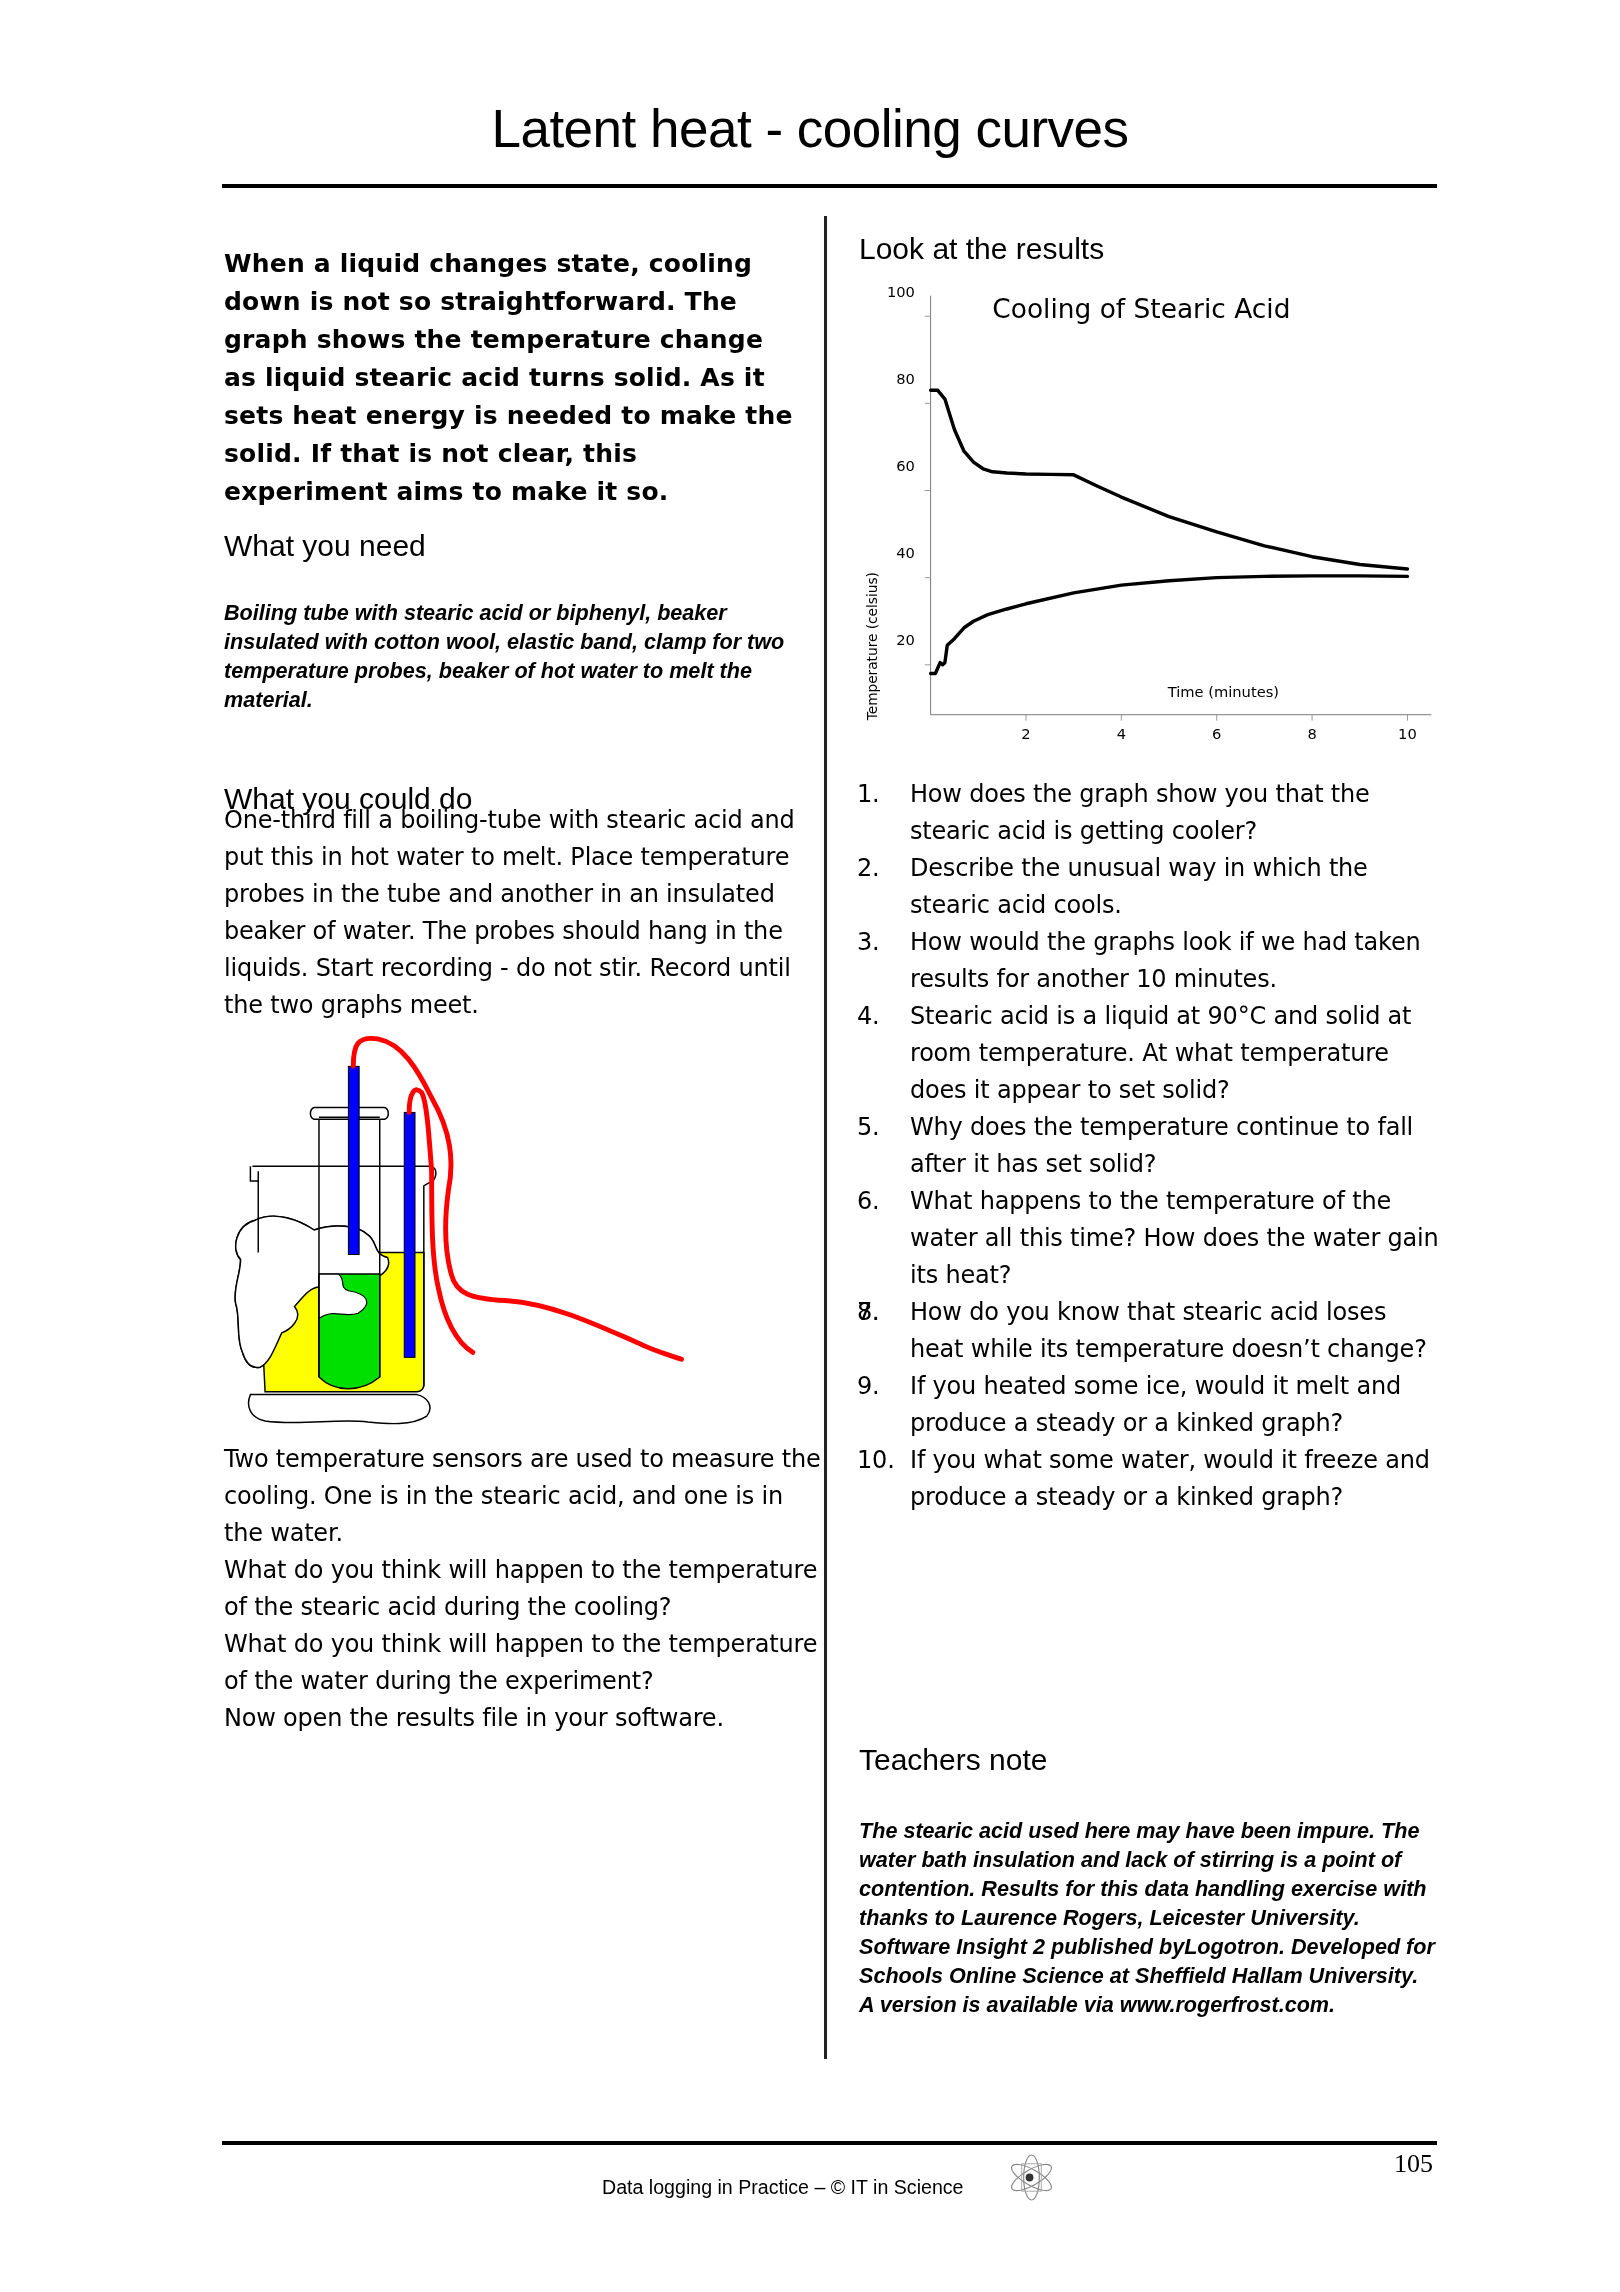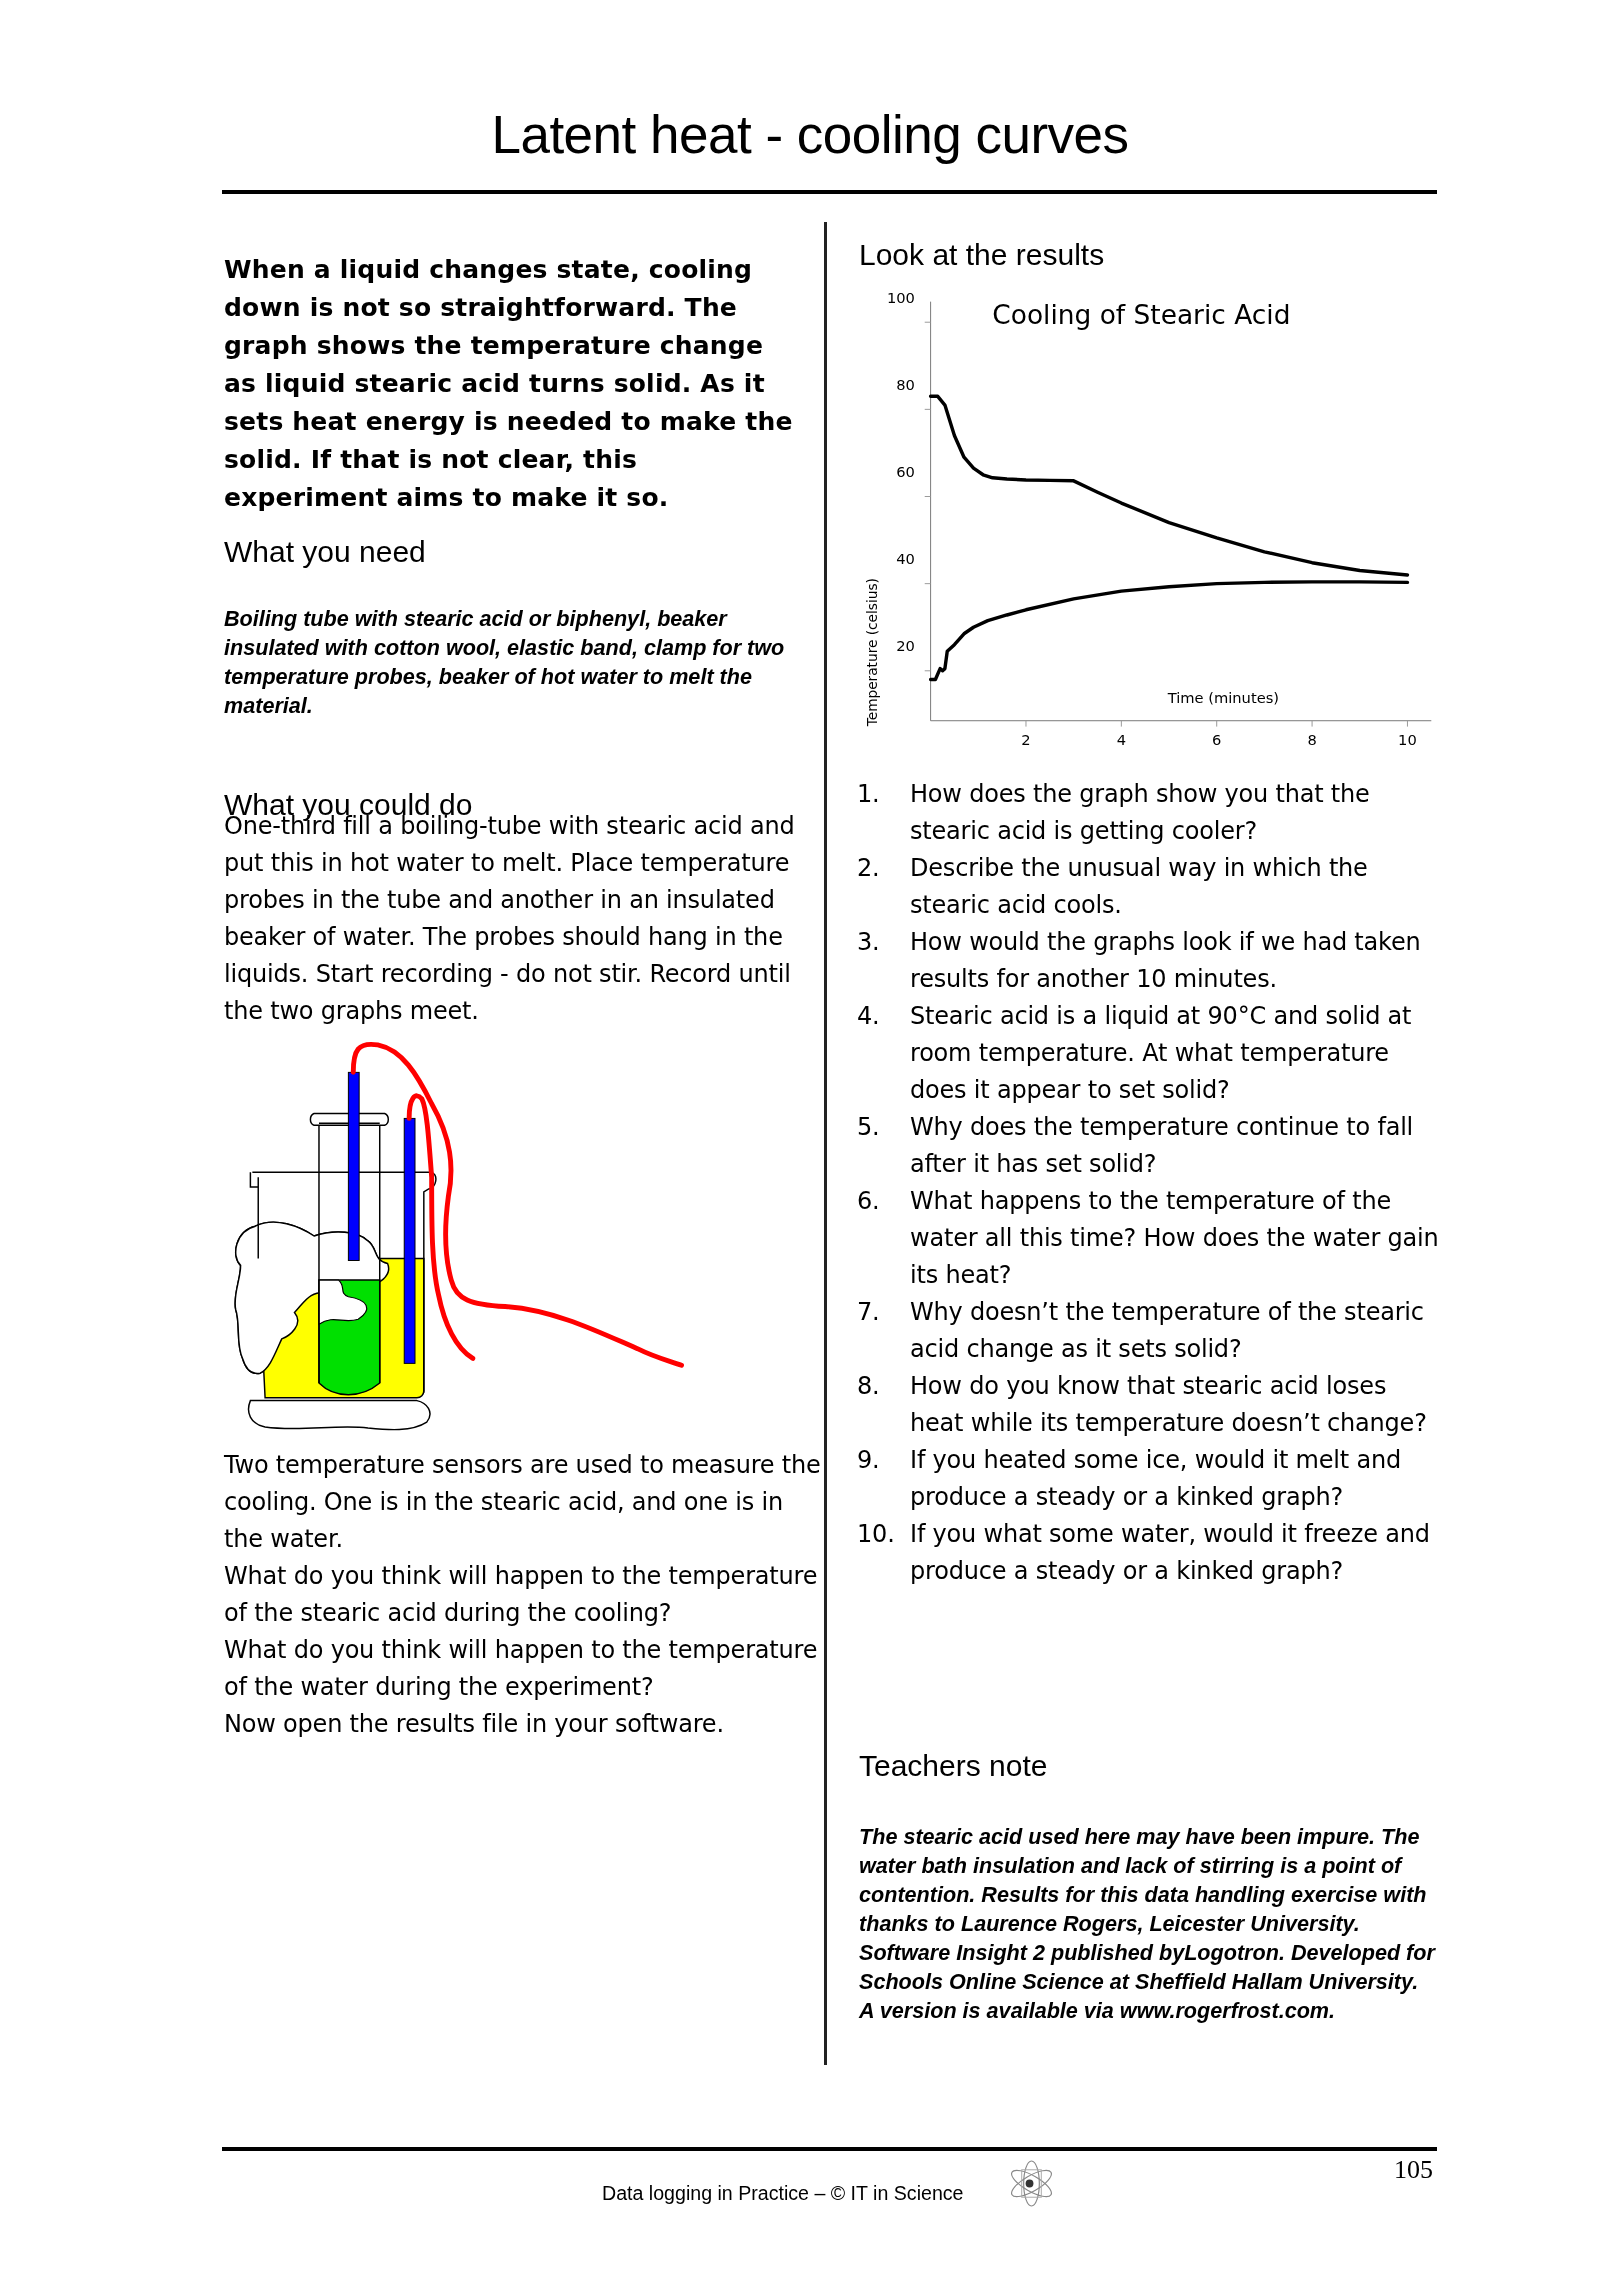--- a/index.html
+++ b/index.html
@@ -1,17 +1,17 @@
 <!DOCTYPE html>
 <html><head>
 <meta charset="utf-8">
 <style>
   html, body { margin:0; padding:0; background:#ffffff; }
   body { width:1620px; height:2293px; position:relative; overflow:hidden; color:#000; }
-  .abs { position:absolute;margin-top:6px; }
+  .abs { position:absolute; }
   .title { left:0; width:1620px; top:98px; text-align:center; font-family:"Liberation Sans", sans-serif; font-size:53px; letter-spacing:-0.5px; }
   .rule-top { left:222px; top:184px; width:1215px; height:3.9px; background:#000; }
   .col-divider { left:824px; top:216px; width:2.9px; height:1843px; background:#222; }
   .intro { left:224px; top:245px; width:578px; font-family:"DejaVu Sans", sans-serif; font-weight:bold; font-size:25px; line-height:38px; letter-spacing:0.2px; }
   .h2 { font-family:"Liberation Sans", sans-serif; font-size:30px; }
   .need-body { left:224px; top:598px; width:588px; font-family:"Liberation Sans", sans-serif; font-weight:bold; font-style:italic; font-size:21.6px; line-height:29px; }
   .handw { font-family:"DejaVu Sans", sans-serif; font-size:24px; line-height:37px; letter-spacing:-0.2px; }
   .could-body { left:224px; top:802px; width:598px; }
   .sensors-body { left:224px; top:1441px; width:598px; }
   .diagram { left:221px; top:1024px; width:534px; height:412px; }
@@ -112,21 +112,21 @@
   </svg>
 </div>
 
 <ol class="abs handw questions">
   <li><span class="num">1.</span><span>How does the graph show you that the stearic acid is getting cooler?</span></li>
   <li><span class="num">2.</span><span>Describe the unusual way in which the stearic acid cools.</span></li>
   <li><span class="num">3.</span><span>How would the graphs look if we had taken results for another 10 minutes.</span></li>
   <li><span class="num">4.</span><span>Stearic acid is a liquid at 90°C and solid at room temperature. At what temperature does it appear to set solid?</span></li>
   <li><span class="num">5.</span><span>Why does the temperature continue to fall after it has set solid?</span></li>
   <li><span class="num">6.</span><span>What happens to the temperature of the water all this time? How does the water gain its heat?</span></li>
-  <li><span class="num">7.</span><span>Why doesn’t the temperature of the stearic acid change as it sets solid?</span></li>
+  <li><span class="num">7.</span></li>
   <li><span class="num">8.</span><span>How do you know that stearic acid loses heat while its temperature doesn’t change?</span></li>
   <li><span class="num">9.</span><span>If you heated some ice, would it melt and produce a steady or a kinked graph?</span></li>
   <li><span class="num">10.</span><span>If you what some water, would it freeze and produce a steady or a kinked graph?</span></li>
 </ol>
 
 <div class="abs h2" style="left:859px; top:1743px;">Teachers note</div>
 <div class="abs teacher-body">The stearic acid used here may have been impure. The water bath insulation and lack of stirring is a point of contention. Results for this data handling exercise with thanks to Laurence Rogers, Leicester University. Software Insight 2 published byLogotron. Developed for Schools Online Science at Sheffield Hallam University. A version is available via www.rogerfrost.com.</div>
 
 <div class="abs rule-bottom"></div>
 <div class="abs footer-text">Data logging in Practice – © IT in Science</div>

